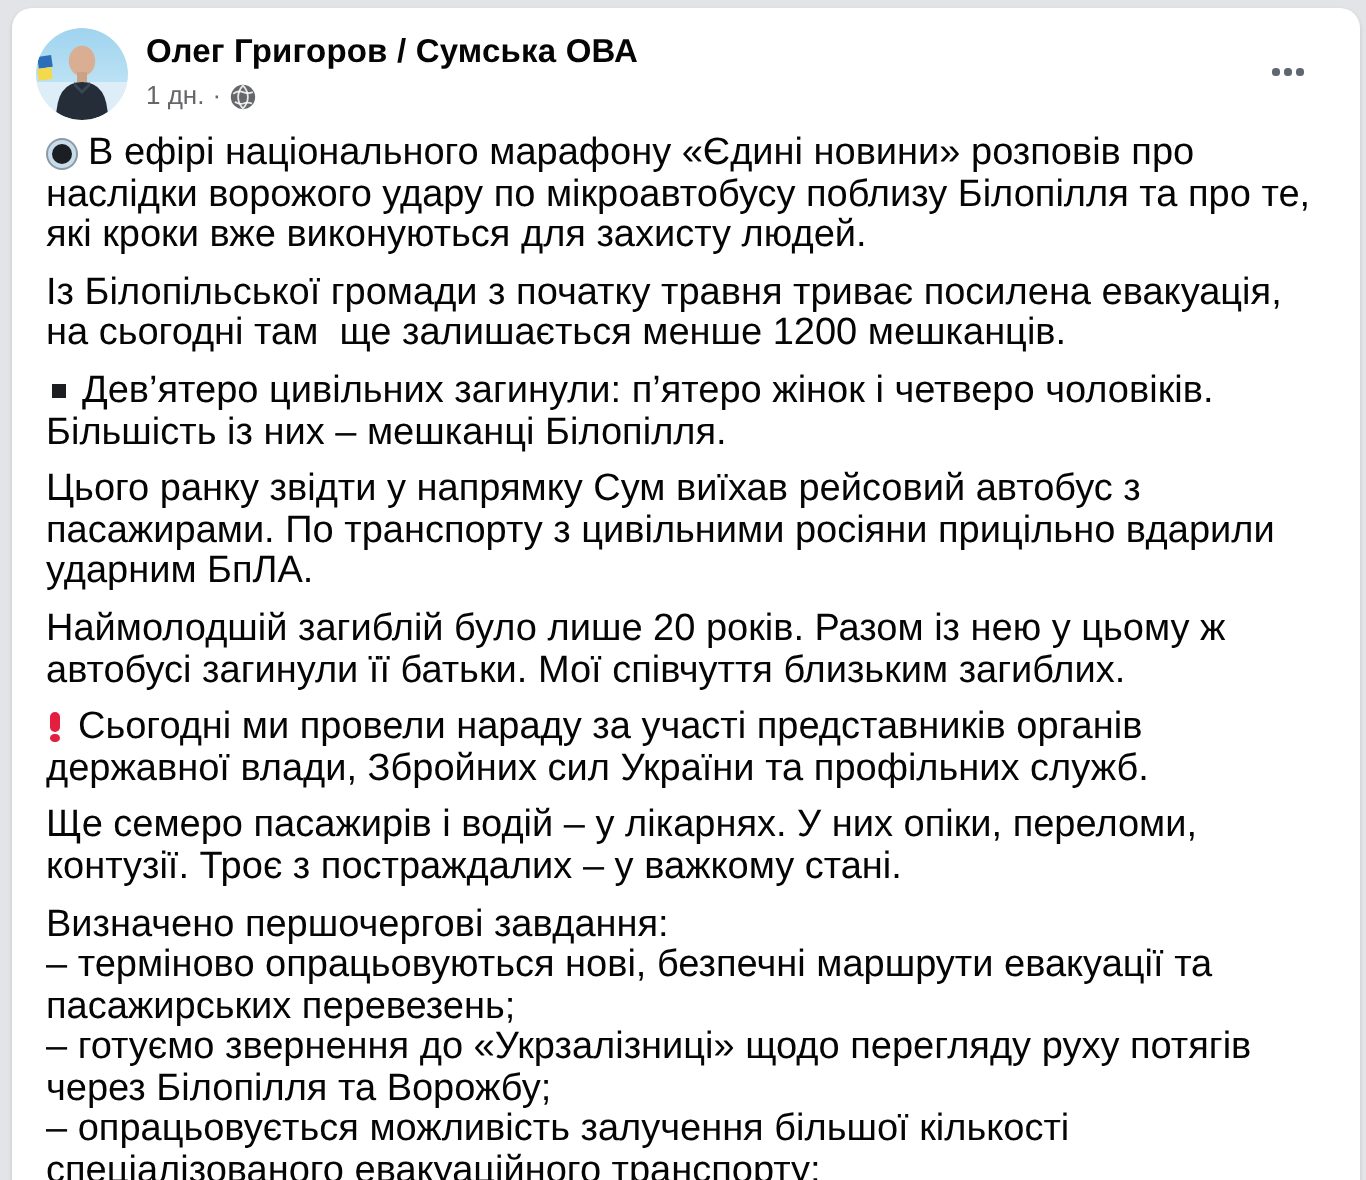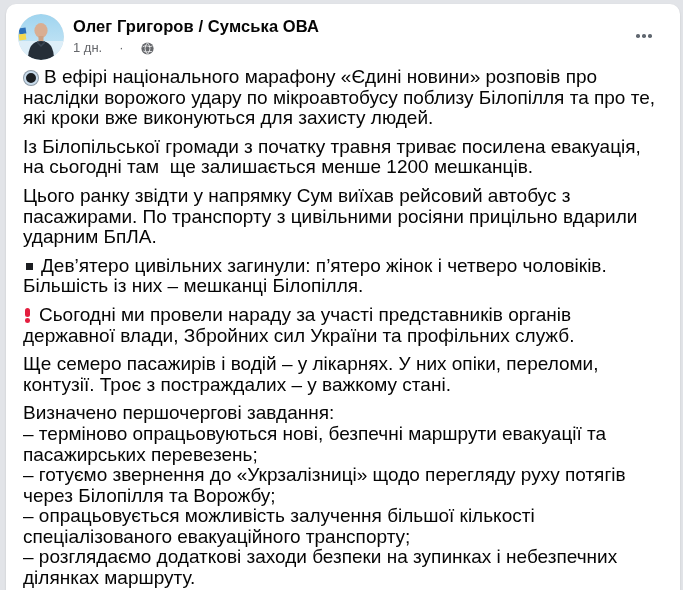--- a/index.html
+++ b/index.html
@@ -23,21 +23,21 @@
     width:46px;height:46px;border-radius:50%;overflow:hidden;flex:0 0 auto;
     box-shadow:inset 0 0 0 1px rgba(0,0,0,.08);cursor:pointer;
   }
   .avatar svg{display:block;}
   .header-text{margin-left:9px;padding-top:2px;}
   .author-name{
     font-size:16.5px;font-weight:bold;color:#050505;line-height:21px;
     letter-spacing:.1px;cursor:pointer;text-align:center;
   }
   .meta-row{
-    display:flex;align-items:center;gap:17px;margin-top:2px;
+    display:flex;align-items:center;gap:4px;margin-top:2px;
     font-size:13px;color:#65676b;line-height:17px;cursor:pointer;
   }
   .globe-icon svg{display:block;margin-top:1px;}
   .more-button{
     position:absolute;right:20px;top:18px;width:32px;height:28px;
     display:flex;align-items:center;justify-content:center;gap:2.5px;
     border:none;background:transparent;border-radius:6px;cursor:pointer;
   }
   .more-button i{width:3.6px;height:3.6px;border-radius:50%;background:#606770;display:block;}
   
@@ -118,22 +118,23 @@
     <button class="more-button" aria-label="More options">
       <i></i>
         <i></i>
         <i></i>
     </button>
   </div>
 
   <div class="post-body">
     <p class="para"><span class="lead record-dot"></span><span>В ефірі національного марафону «Єдині новини» розповів про наслідки ворожого удару по мікроавтобусу поблизу Білопілля та про те, які кроки вже виконуються для захисту людей.</span></p>
     <p class="para"><span>Із Білопільської громади з початку травня триває посилена евакуація, на сьогодні там  ще залишається менше 1200 мешканців.</span></p>
+    <p class="para"><span class="lead black-square"></span><span>Дев’ятеро цивільних загинули: п’ятеро жінок і четверо чоловіків. Більшість із них – мешканці Білопілля.</span></p>
     <p class="para"><span>Цього ранку звідти у напрямку Сум виїхав рейсовий автобус з пасажирами. По транспорту з цивільними росіяни прицільно вдарили ударним БпЛА.</span></p>
-    <p class="para"><span class="lead black-square"></span><span>Дев’ятеро цивільних загинули: п’ятеро жінок і четверо чоловіків. Більшість із них – мешканці Білопілля.</span></p>
+    <p class="para"><span>Наймолодшій загиблій було лише 20 років. Разом із нею у цьому ж автобусі загинули її батьки. Мої співчуття близьким загиблих.</span></p>
     <p class="para"><span class="lead red-exclamation"></span><span>Сьогодні ми провели нараду за участі представників органів державної влади, Збройних сил України та профільних служб.</span></p>
     <p class="para"><span>Ще семеро пасажирів і водій – у лікарнях. У них опіки, переломи, контузії. Троє з постраждалих – у важкому стані.</span></p>
     <p class="para"><span>Визначено першочергові завдання:
 – терміново опрацьовуються нові, безпечні маршрути евакуації та пасажирських перевезень;
 – готуємо звернення до «Укрзалізниці» щодо перегляду руху потягів через Білопілля та Ворожбу;
 – опрацьовується можливість залучення більшої кількості спеціалізованого евакуаційного транспорту;
 – розглядаємо додаткові заходи безпеки на зупинках і небезпечних ділянках маршруту.</span></p>
 
   </div>
 

